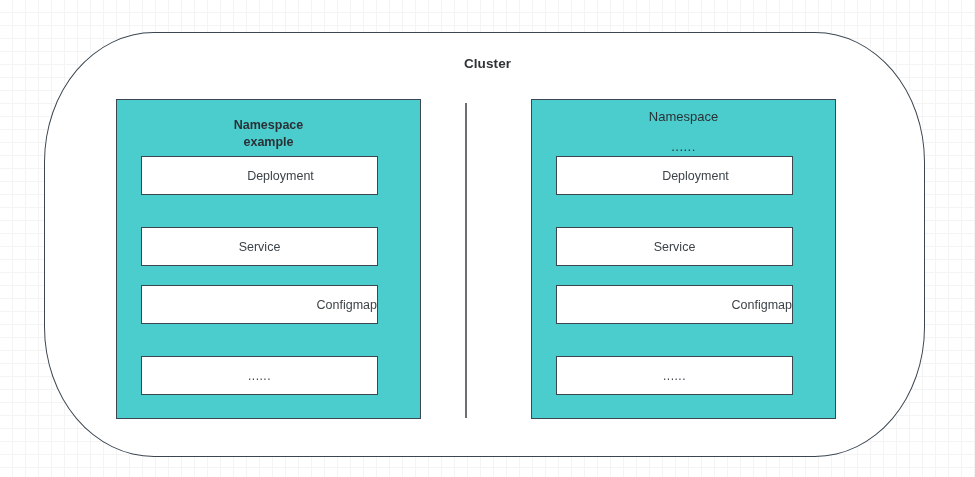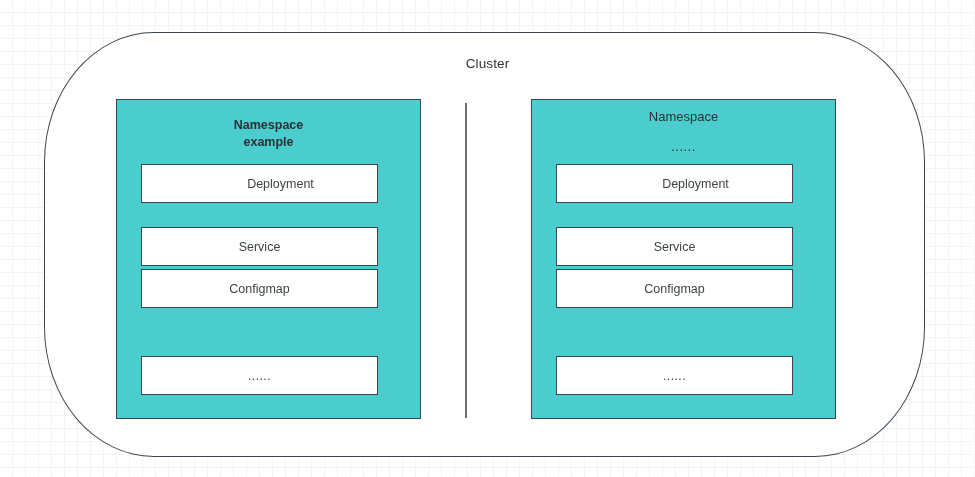--- a/index.html
+++ b/index.html
@@ -46,21 +46,21 @@
     box-sizing: border-box;
   }
 
   .cluster-title {
     position: absolute;
     left: 0;
     top: 56px;
     width: 975px;
     text-align: center;
     font-size: 13.5px;
-    font-weight: normal;
+    font-weight: bold;
     color: #2f3337;
     letter-spacing: 0.1px;
   }
 
   
   .namespace {
     position: absolute;
     top: 99px;
     width: 305px;
     height: 320px;
@@ -111,23 +111,23 @@
     height: 39px;
     background: #ffffff;
     border: 1.6px solid #3b4650;
     box-sizing: border-box;
     display: flex;
     align-items: center;
     justify-content: center;
     font-size: 12.5px;
     color: #3d4449;
   }
-  .resource.r0 { top: 64px; padding-left: 42px; }
+  .resource.r0 { top: 56px; padding-left: 42px; }
   .resource.r1 { top: 127px; text-align: center; }
-  .resource.r2 { top: 169px; }
+  .resource.r2 { top: 185px; justify-content: flex-end; }
   .resource.r3 { top: 256px; }
   .resource.dots {
     font-size: 12px;
     letter-spacing: 0.5px;
     color: #3d4449;
   }
 
   
   .divider {
     position: absolute;

